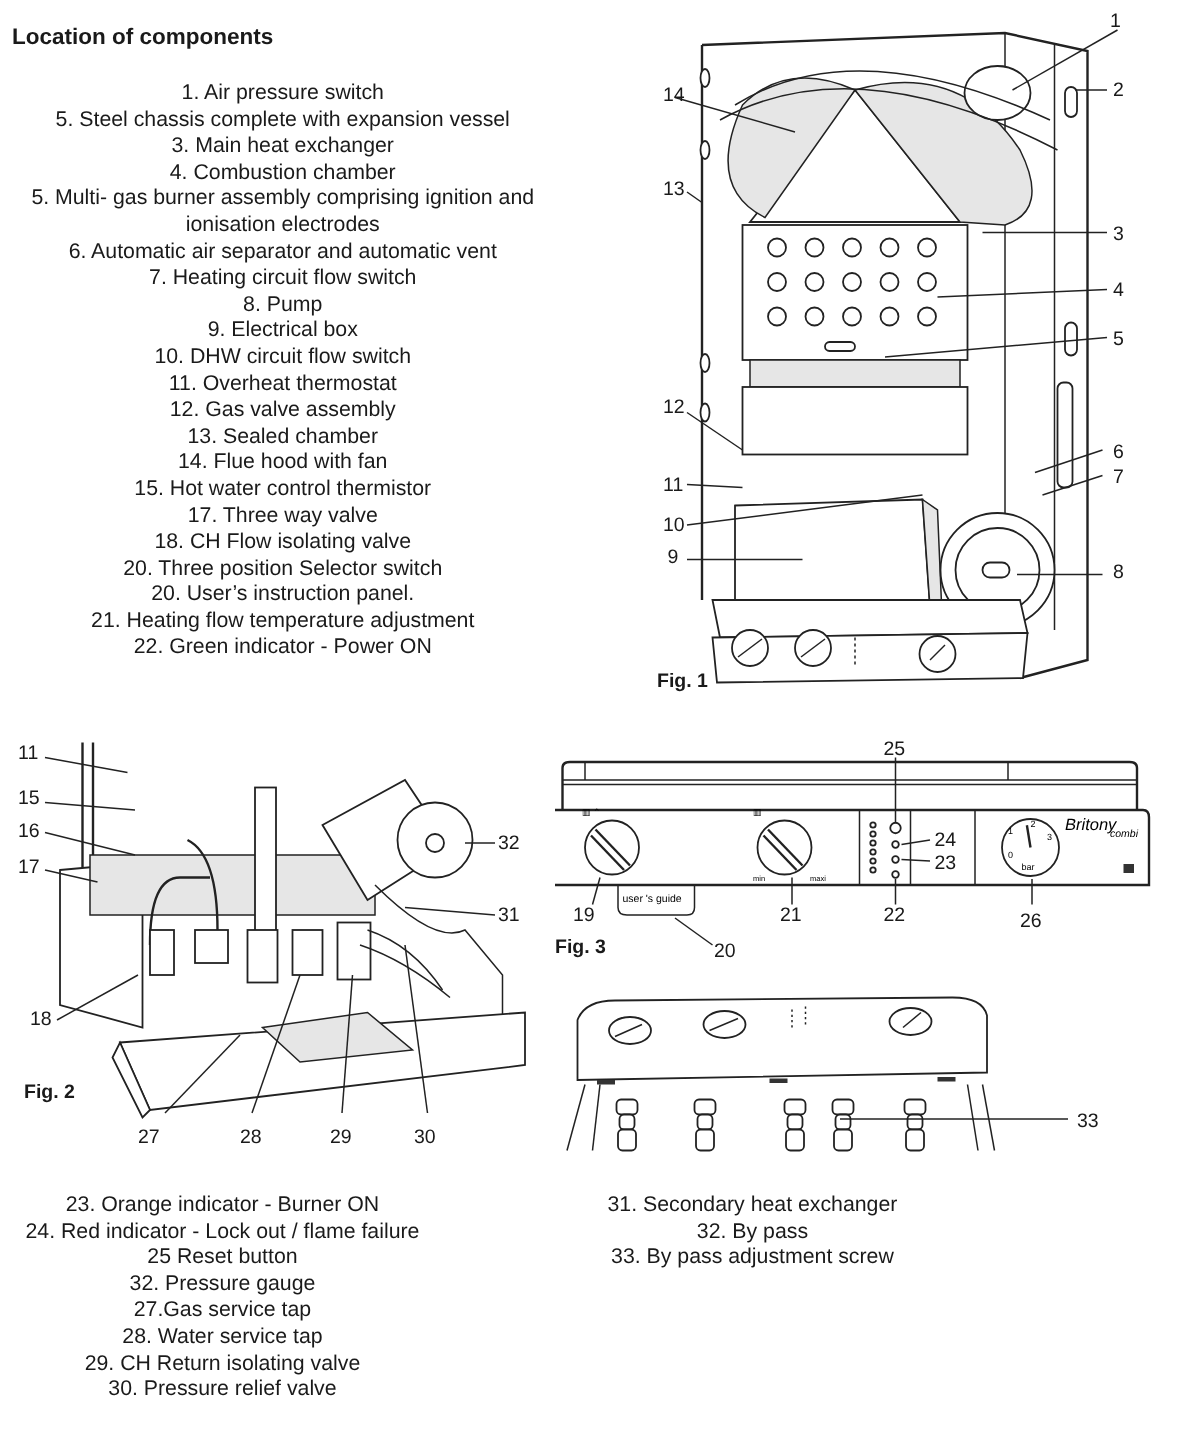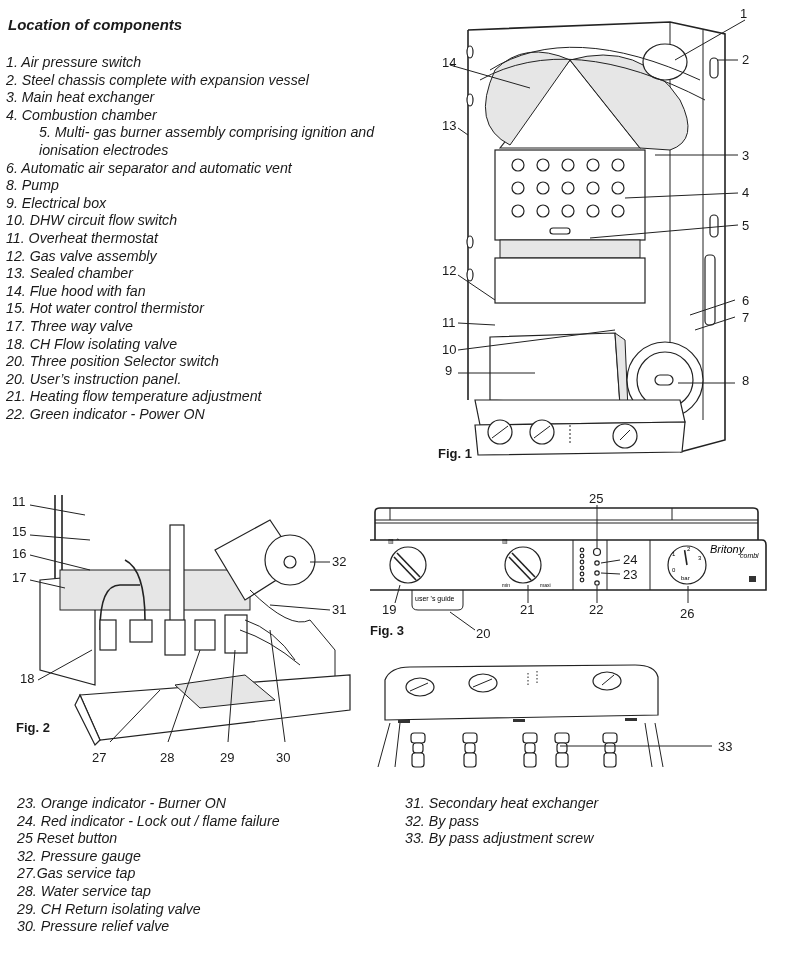--- a/index.html
+++ b/index.html
@@ -1,47 +1,48 @@
 <!DOCTYPE html>
 <html><head>
   <meta charset="utf-8">
   <style>
     html, body { margin: 0; padding: 0; background: #ffffff; }
     body {
       width: 801px; height: 959px; position: relative; overflow: hidden;
       font-family: "Liberation Sans", sans-serif; color: #1a1a1a;
     }
-    .abs { position: absolute; font-style: italic; }
+    .abs { position: absolute; }
     .title { left: 8px; top: 16px; font-size: 15px; font-weight: bold; }
     .list { margin: 0; padding: 0; list-style: none; font-size: 14.2px; line-height: 17.6px; }
-    .list li { white-space: nowrap; }
-    .list li.wrap { white-space: normal; width: 365px; margin-left: 33px; }
+    .list li { white-space: nowrap; text-align: center; }
+    .list li.wrap { white-space: normal; width: 365px; }
     #list-a { left: 6px; top: 54px; }
     #list-b { left: 17px; top: 795px; }
     #list-c { left: 405px; top: 795px; }
     .figlabel { font-size: 13px; font-weight: bold; }
     svg text { font-family: "Liberation Sans", sans-serif; }
     .fig { position: absolute; }
     .ln { stroke: #222; stroke-width: 1; fill: none; }
     .ln2 { stroke: #222; stroke-width: 1.6; fill: none; }
     .fill-w { fill: #fff; stroke: #222; stroke-width: 1.2; }
     .fill-g { fill: #e6e6e6; stroke: #222; stroke-width: 1; }
   </style>
 </head>
 <body>
 
 <div class="abs title">Location of components</div>
 
 <ul class="abs list" id="list-a">
     <li>1. Air pressure switch</li>
-    <li>2. Steel chassis complete with expansion vessel</li>
+    <li>5. Steel chassis complete with expansion vessel</li>
     <li>3. Main heat exchanger</li>
     <li>4. Combustion chamber</li>
     <li class="wrap">5. Multi- gas burner assembly comprising ignition and ionisation electrodes</li>
     <li>6. Automatic air separator and automatic vent</li>
+    <li>7. Heating circuit flow switch</li>
     <li>8. Pump</li>
     <li>9. Electrical box</li>
     <li>10. DHW circuit flow switch</li>
     <li>11. Overheat thermostat</li>
     <li>12. Gas valve assembly</li>
     <li>13. Sealed chamber</li>
     <li>14. Flue hood with fan</li>
     <li>15. Hot water control thermistor</li>
     <li>17. Three way valve</li>
     <li>18. CH Flow isolating valve</li>

